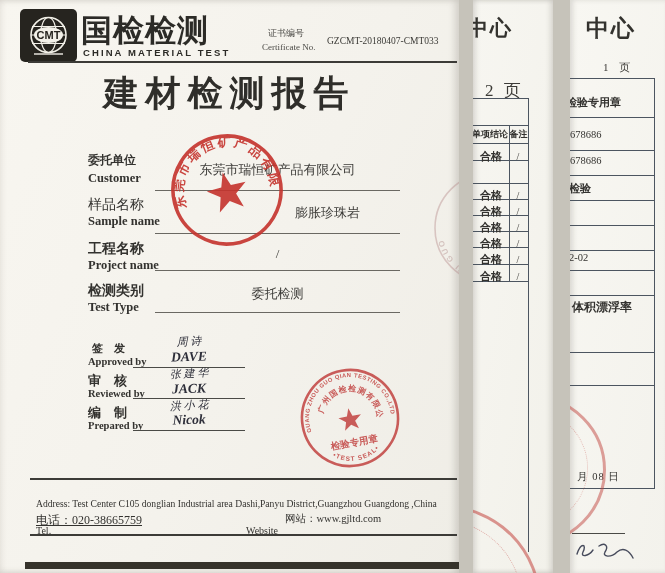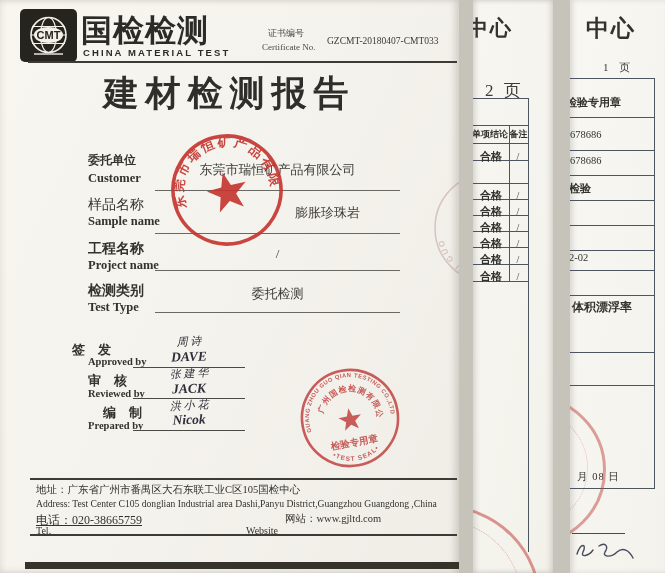--- a/index.html
+++ b/index.html
@@ -65,33 +65,33 @@
     <div class="abs sans" style="left:88px;top:240px;font-size:14px;font-weight:bold;">工程名称</div>
     <div class="abs serif" style="left:88px;top:258px;font-size:12.5px;font-weight:bold;">Project name</div>
     <div class="abs serif val" style="left:155px;top:246px;width:245px;text-align:center;font-size:13px;">/</div>
     <div class="uline" style="left:155px;top:270px;width:245px;"></div>
 
     <div class="abs sans" style="left:88px;top:282px;font-size:14px;font-weight:bold;">检测类别</div>
     <div class="abs serif" style="left:88px;top:300px;font-size:12.5px;font-weight:bold;">Test Type</div>
     <div class="abs serif val" style="left:155px;top:285px;width:245px;text-align:center;font-size:13px;">委托检测</div>
     <div class="uline" style="left:155px;top:312px;width:245px;"></div>
 
-    <div class="abs sans" style="left:72px;top:341px;font-size:13px;font-weight:bold;font-family:Liberation Serif, serif;">签　发</div>
+    <div class="abs sans" style="left:92px;top:341px;font-size:11px;font-weight:bold;font-family:Liberation Serif, serif;">签　发</div>
     <div class="abs serif" style="left:88px;top:356px;font-size:10.5px;font-weight:bold;">Approved by</div>
     <div class="abs hand" style="left:133px;top:334px;width:112px;text-align:center;font-size:11px;transform:rotate(-3deg);">周 诗</div>
     <div class="abs hand" style="left:133px;top:349px;width:112px;text-align:center;font-size:13.5px;font-weight:bold;transform:rotate(-2deg);">DAVE</div>
     <div class="uline" style="left:133px;top:367px;width:112px;background:#4a4a46;"></div>
 
     <div class="abs sans" style="left:88px;top:372px;font-size:13px;font-weight:bold;">审　核</div>
     <div class="abs serif" style="left:88px;top:388px;font-size:10.5px;font-weight:bold;">Reviewed by</div>
     <div class="abs hand" style="left:133px;top:366px;width:112px;text-align:center;font-size:11px;transform:rotate(-4deg);">张 建 华</div>
     <div class="abs hand" style="left:133px;top:381px;width:112px;text-align:center;font-size:13.5px;font-weight:bold;transform:rotate(-2deg);">JACK</div>
     <div class="uline" style="left:133px;top:398px;width:112px;background:#4a4a46;"></div>
 
-    <div class="abs sans" style="left:88px;top:404px;font-size:13px;font-weight:bold;margin-left:15px;">编　制</div>
+    <div class="abs sans" style="left:88px;top:404px;font-size:13px;font-weight:bold;">编　制</div>
     <div class="abs serif" style="left:88px;top:420px;font-size:10.5px;font-weight:bold;">Prepared by</div>
     <div class="abs hand" style="left:133px;top:398px;width:112px;text-align:center;font-size:11px;transform:rotate(-3deg);">洪 小 花</div>
     <div class="abs hand" style="left:133px;top:412px;width:112px;text-align:center;font-size:13.5px;font-weight:bold;transform:rotate(-2deg);">Nicok</div>
     <div class="uline" style="left:133px;top:430px;width:112px;background:#4a4a46;"></div>
 
     <svg class="stamp" style="left:167px;top:130px;transform:rotate(-14deg);opacity:.9;" width="120" height="120" viewBox="0 0 120 120">
       <circle cx="60" cy="60" r="54" stroke="#c5332d" stroke-width="3.6" fill="none"></circle>
       <defs>
           <path id="arcA" d="M 18.6,75 A 44,44 0 1 1 101.4,75" fill="none"></path>
         </defs>
@@ -125,21 +125,20 @@
       <circle cx="62" cy="60" r="55" stroke="#b28585" stroke-width="1.6" fill="none"></circle>
       <defs>
           <path id="arcE" d="M 62,108 A 48,48 0 0 1 14,60" fill="none"></path>
         </defs>
       <text font-family="Liberation Sans, sans-serif" font-size="8" font-weight="bold" fill="#a98080" letter-spacing="2">
         <textPath href="#arcE" startOffset="6">ZHOU GUO</textPath>
       </text>
     </svg>
 
     <div class="rule" style="left:30px;top:478px;width:427px;height:1.5px;"></div>
-    <div class="abs" style="left:36px;top:483px;font-size:10.5px;">地址：广东省广州市番禺区大石东联工业C区105国检中心</div>
     <div class="abs serif" style="left:36px;top:498px;font-size:9.6px;">Address: Test Center C105 donglian Industrial area Dashi,Panyu District,Guangzhou Guangdong ,China</div>
     <div class="abs" style="left:36px;top:512px;font-size:12px;text-decoration:underline;">电话：020-38665759</div>
     <div class="abs" style="left:246px;top:512px;font-size:10.5px;margin-left:39px;">网站：www.gjltd.com</div>
     <div class="abs serif" style="left:36px;top:525px;font-size:10px;">Tel.</div>
     <div class="abs serif" style="left:246px;top:525px;font-size:10px;">Website</div>
     <div class="rule" style="left:30px;top:534px;width:427px;height:1.5px;"></div>
     <div class="abs" style="left:25px;top:562px;width:434px;height:7px;background:#36332b;"></div>
   </div>
 
   <div class="page page-mid">

